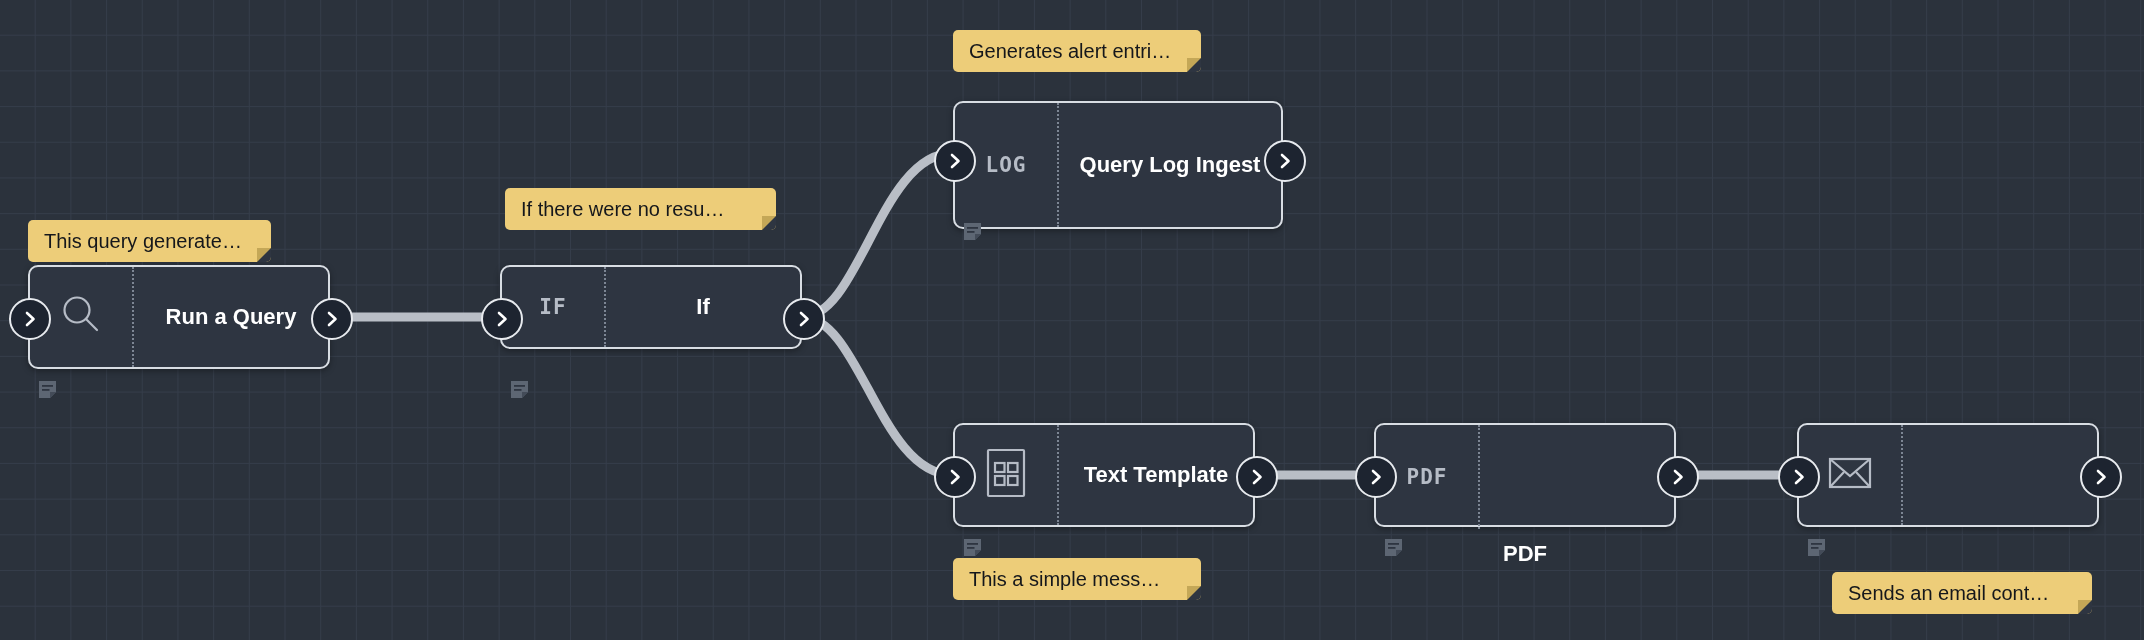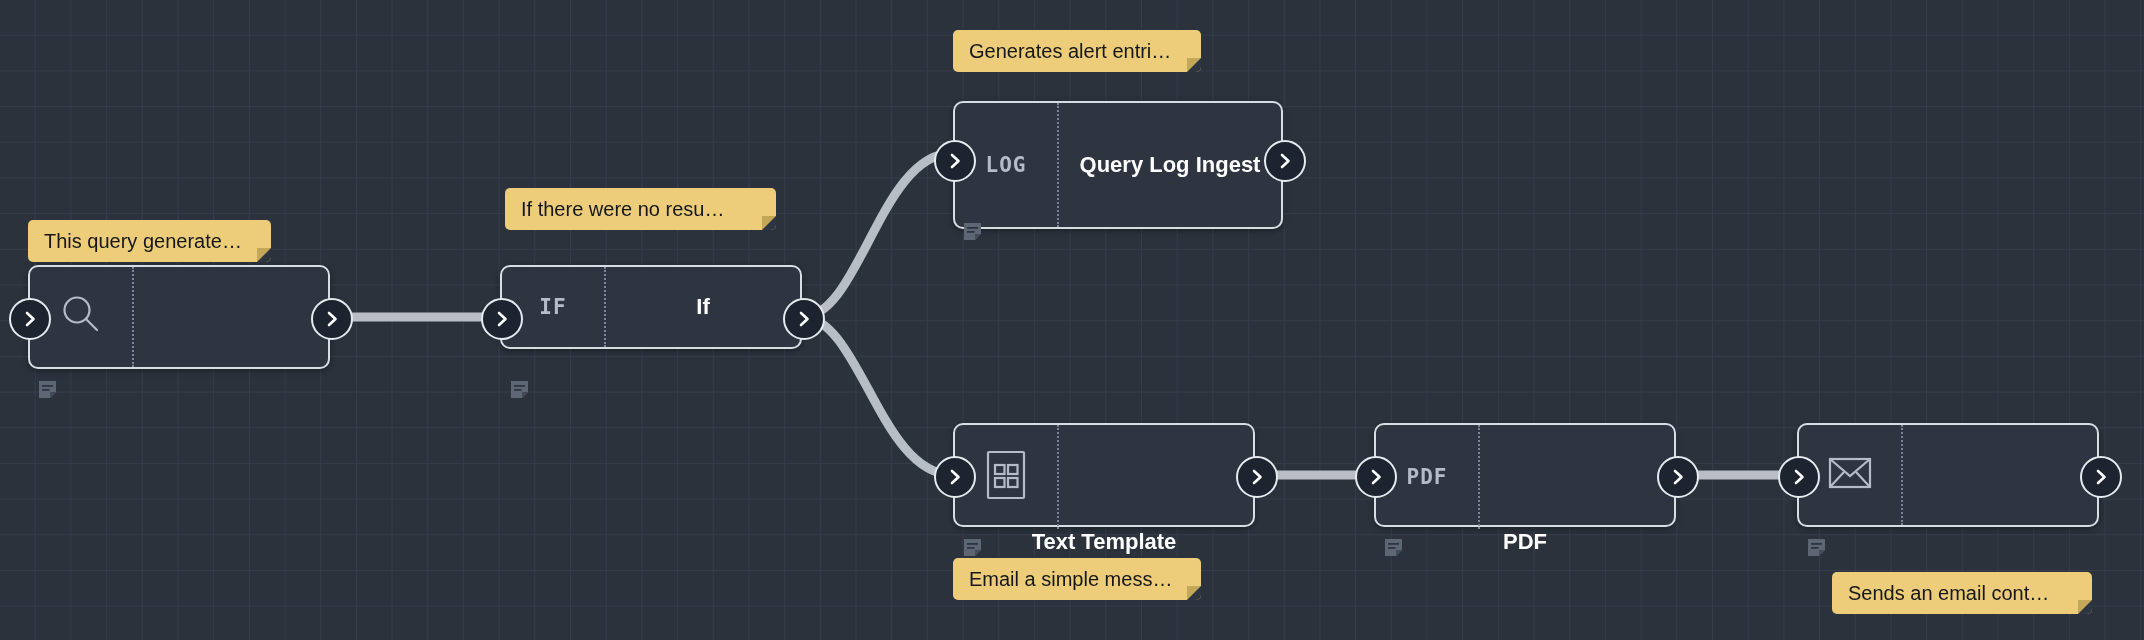--- a/index.html
+++ b/index.html
@@ -51,21 +51,21 @@
     border-right: 2px dotted #7d8694;
   }
   .node-label {
     flex: 1 1 auto;
     display: flex;
     align-items: center;
     justify-content: center;
     color: #ffffff;
     font-size: 22px;
     font-weight: bold;
-    padding: 0 14px;
+    padding: 12px 14px;
     white-space: nowrap;
   }
   .icon-text {
     color: #b6bcc6;
     font-family: "DejaVu Sans Mono", monospace;
     font-size: 21px;
     font-weight: bold;
     letter-spacing: 1px;
   }
 
@@ -139,20 +139,21 @@
 
   <div id="nodes-layer">
       <div style="position: absolute; left: 0px; top: 0px;">
         <div class="node" style="left:28px;top:265px;width:302px;height:104px;">
           <div class="node-icon">
             <span><svg width="46" height="46" viewBox="0 0 46 46">
                 <circle class="ic" cx="19" cy="18" r="12.5"></circle>
                 <line class="ic" x1="28" y1="27" x2="39" y2="38" stroke-linecap="round"></line>
               </svg></span>
           </div>
+          <div class="node-label">Run a Query</div>
         </div>
         <div style="position:absolute;left:9px;top:298px;">
           <div class="port">
             <svg width="20" height="20" viewBox="0 0 20 20">
               <path d="M 7 4 L 13.5 10 L 7 16" fill="none" stroke="#ffffff" stroke-width="2.6" stroke-linecap="round" stroke-linejoin="round"></path>
             </svg>
           </div>
         </div>
         <div style="position:absolute;left:311px;top:298px;">
           <div class="port">
@@ -224,21 +225,21 @@
         <div style="position:absolute;left:963px;top:222px;">
           <span class="note-icon"><svg width="19" height="19" viewBox="0 0 19 19">
               <path d="M1 1 H18 V12 L12 18 H1 Z" fill="#5d6673"></path>
               <path d="M18 12 L12 18 V12 Z" fill="#434b58"></path>
               <rect x="4" y="5" width="11" height="1.8" fill="#2e3541"></rect>
               <rect x="4" y="9" width="7.5" height="1.8" fill="#2e3541"></rect>
             </svg></span>
         </div>
       </div>
       <div style="position: absolute; left: 0px; top: 0px;">
-        <div class="node" style="left:953px;top:423px;width:302px;height:104px;flex-direction:column;">
+        <div class="node" style="left:953px;top:423px;width:302px;height:104px;">
           <div class="node-icon">
             <span><svg width="42" height="52" viewBox="0 0 42 52">
                 <rect class="ic" x="3" y="3" width="36" height="46" rx="1"></rect>
                 <rect class="ic" x="10" y="16" width="9.5" height="9"></rect>
                 <rect class="ic" x="23" y="16" width="9.5" height="9"></rect>
                 <rect class="ic" x="10" y="29" width="9.5" height="9"></rect>
                 <rect class="ic" x="23" y="29" width="9.5" height="9"></rect>
               </svg></span>
           </div>
           <div class="node-label">Text Template</div>
@@ -334,20 +335,20 @@
       <div class="sticky" style="left: 28px; top: 188px; width: 243px; margin-top: 32px;">
         <span>This query generate…</span>
       </div>
       <div class="sticky" style="left: 505px; top: 188px; width: 271px;">
         <span>If there were no resu…</span>
       </div>
       <div class="sticky" style="left: 953px; top: 30px; width: 248px;">
         <span>Generates alert entri…</span>
       </div>
       <div class="sticky" style="left: 953px; top: 558px; width: 248px;">
-        <span>Email a simple mess…</span>
+        <span>This a simple mess…</span>
       </div>
       <div class="sticky" style="left: 1824px; top: 572px; width: 260px; margin-left: 8px;">
         <span>Sends an email cont…</span>
       </div>
     </div>
 
 </div>
 
 </body></html>

